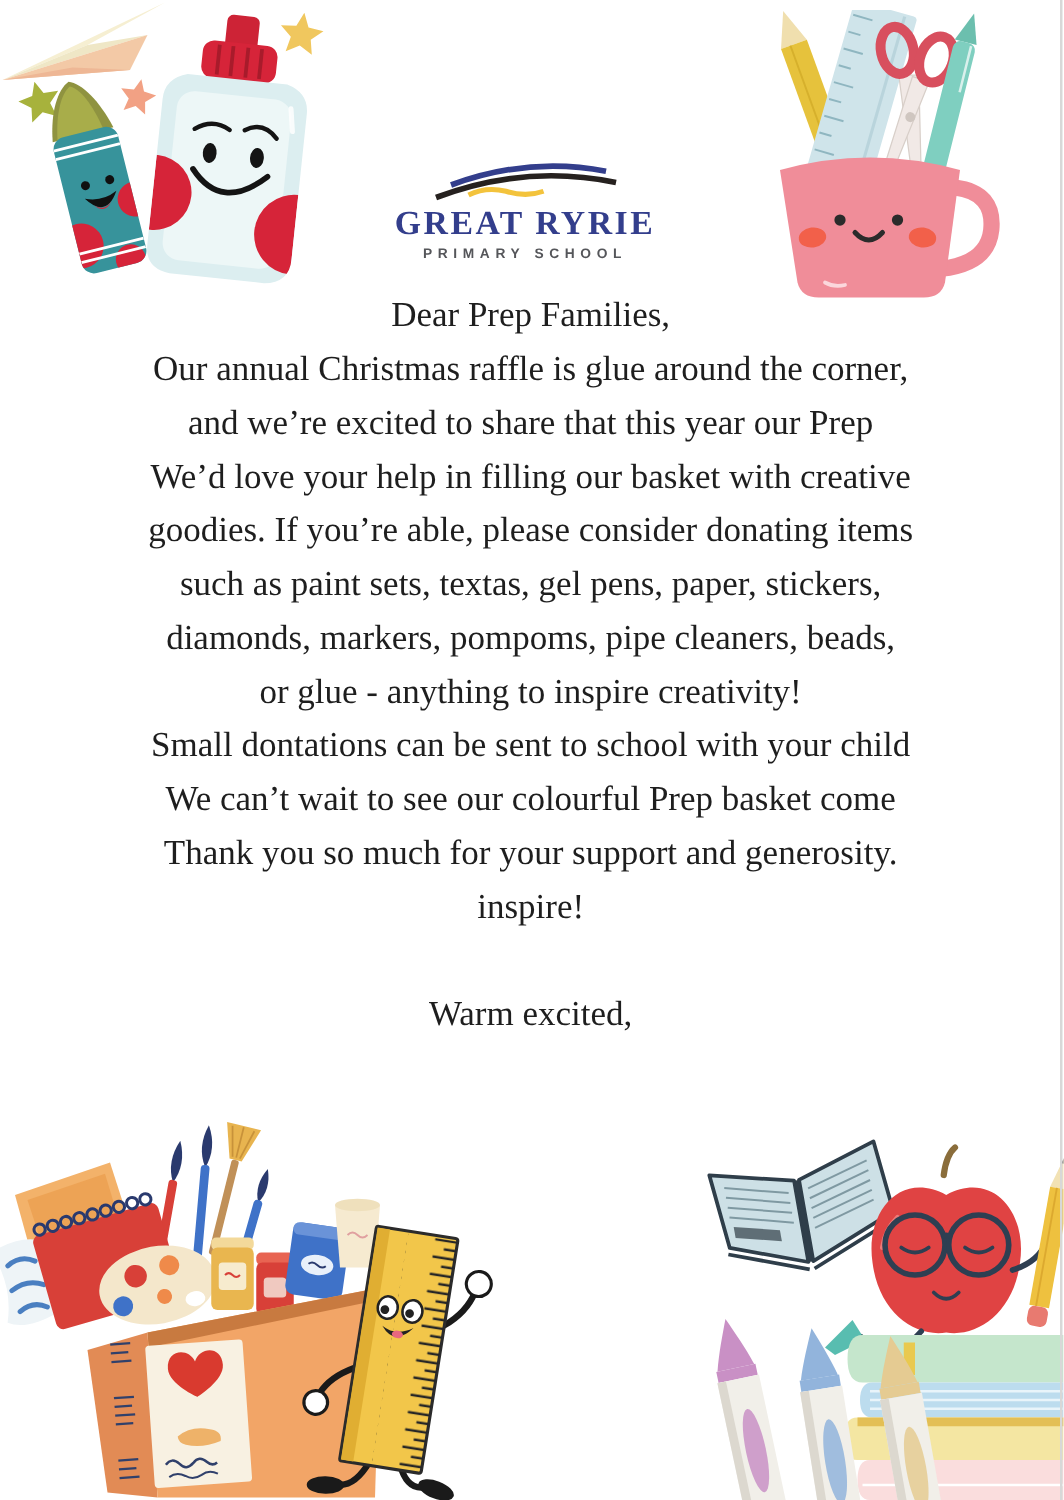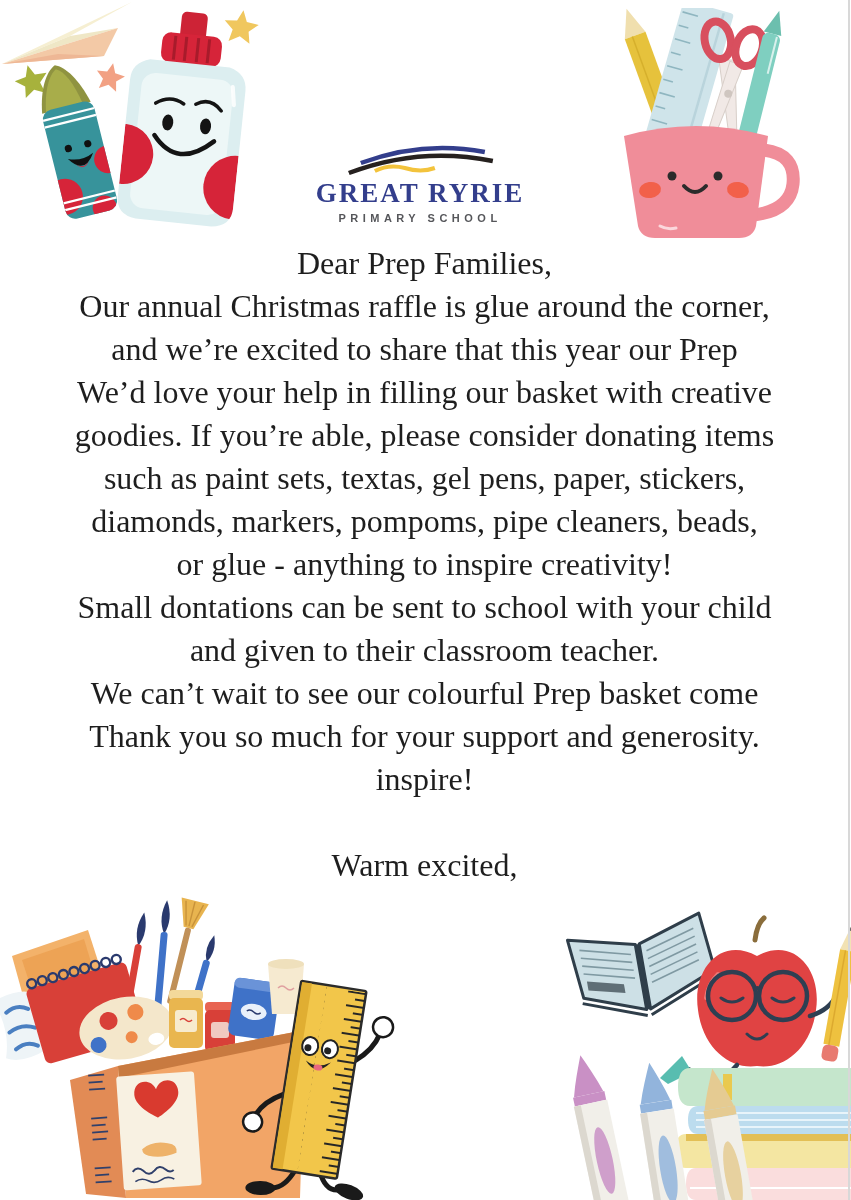--- a/index.html
+++ b/index.html
@@ -3,29 +3,29 @@
 <meta charset="utf-8">
 <style>
   html,body{margin:0;padding:0;background:#fff;}
   .page{position:relative;width:851px;height:1200px;background:#ffffff;overflow:hidden;
         font-family:"Liberation Serif",serif;}
   .ill{position:absolute;}
   .ill.tl{left:0;top:0;}
   .ill.tr{left:600px;top:8px;}
   .ill.bl{left:0;bottom:0;}
   .ill.br{right:0;bottom:0;}
-  .logo{position:absolute;top:139px;left:420px;transform:translateX(-50%);
+  .logo{position:absolute;top:124px;left:420px;transform:translateX(-50%);
         text-align:center;width:max-content;}
   .logo .swoosh{display:block;margin:0 auto;}
   .logo .name{font-family:"Liberation Serif",serif;font-size:27px;line-height:30px;
         font-weight:600;letter-spacing:2px;color:#333e8c;margin-top:1px;}
   .logo .type{font-family:"Liberation Sans",sans-serif;font-size:11px;font-weight:bold;
         letter-spacing:4.5px;color:#55565a;margin-top:4px;}
-  .letter{position:absolute;top:242px;left:0;right:2px;text-align:center;
-        font-size:32px;line-height:43px;color:#1e1e1e;}
+  .letter{position:absolute;top:231px;left:0;right:2px;text-align:center;
+        font-size:28px;line-height:43px;color:#1e1e1e;}
   .letter .ln{height:43px;white-space:nowrap;}
   .letter .ln b{font-weight:bold;}
   .edge{position:absolute;top:0;bottom:0;left:848px;width:1.5px;background:#d8d8d8;}
 </style>
 </head>
 <body>
 
 <div class="page">
 
   <svg class="ill tl" width="270" height="248" viewBox="0 0 270 248">
@@ -154,21 +154,20 @@
   <div class="letter">
     <div class="ln">Dear Prep Families,</div>
     <div class="ln">Our annual Christmas raffle is glue around the corner,</div>
     <div class="ln">and we’re excited to share that this year our Prep</div>
     <div class="ln">We’d love your help in filling our basket with creative</div>
     <div class="ln">goodies. If you’re able, please consider donating items</div>
     <div class="ln">such as paint sets, textas, gel pens, paper, stickers,</div>
     <div class="ln">diamonds, markers, pompoms, pipe cleaners, beads,</div>
     <div class="ln">or glue - anything to inspire creativity!</div>
     <div class="ln">Small dontations can be sent to school with your child</div>
-    <div class="ln">and given to their classroom teacher.</div>
     <div class="ln">We can’t wait to see our colourful Prep basket come</div>
     <div class="ln">Thank you so much for your support and generosity.</div>
     <div class="ln">inspire!</div>
     <div class="ln"></div>
     <div class="ln">Warm excited,</div>
   </div>
 
   <svg class="ill bl" width="415" height="310" viewBox="0 0 415 310">
     <g>
       <polygon points="12,66 88,40 106,96 28,124" fill="#f3b26a"></polygon>

